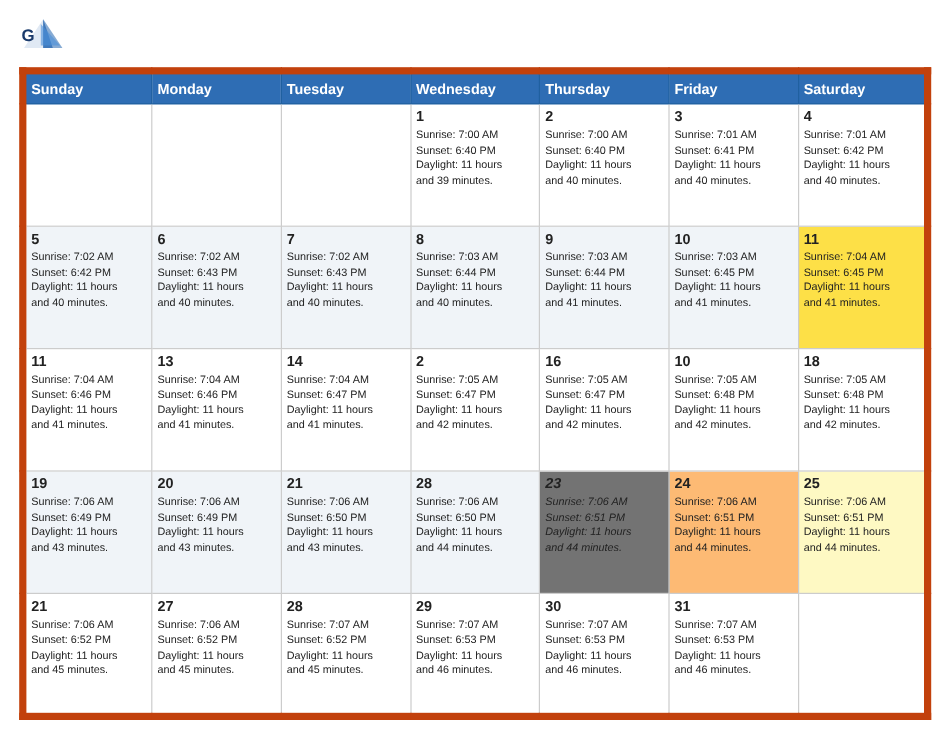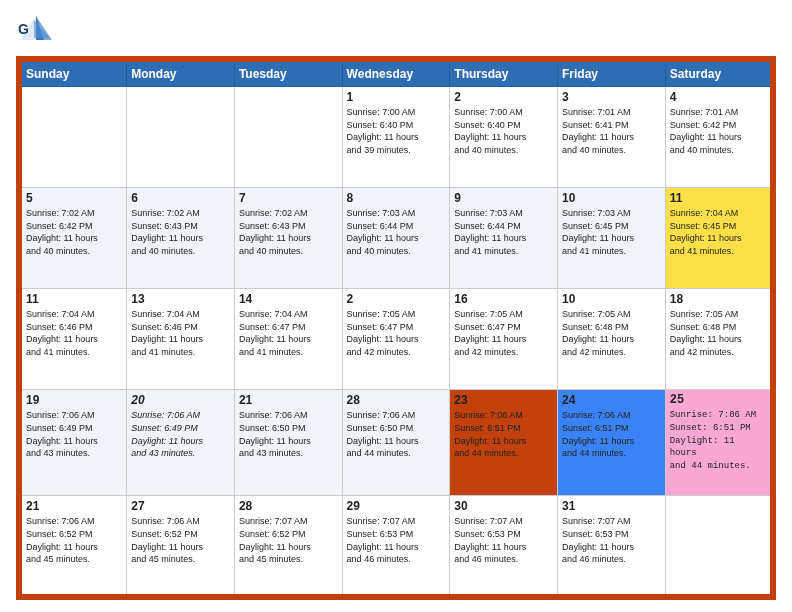--- a/index.html
+++ b/index.html
@@ -282,56 +282,56 @@
           </td>
         </tr>
         <tr>
           <td style="background: rgb(240, 244, 248);">
             <span class="day-number">19</span>
             <div class="day-info" style="white-space: pre-line;">Sunrise: 7:06 AM
 Sunset: 6:49 PM
 Daylight: 11 hours
 and 43 minutes.</div>
           </td>
-          <td style="background: rgb(240, 244, 248); font-style: italic;">
+          <td style="background: rgb(240, 244, 248);">
             <span class="day-number">20</span>
             <div class="day-info" style="white-space: pre-line;">Sunrise: 7:06 AM
 Sunset: 6:49 PM
 Daylight: 11 hours
 and 43 minutes.</div>
           </td>
           <td style="background: rgb(240, 244, 248);">
             <span class="day-number">21</span>
             <div class="day-info" style="white-space: pre-line;">Sunrise: 7:06 AM
 Sunset: 6:50 PM
 Daylight: 11 hours
 and 43 minutes.</div>
           </td>
           <td style="background: rgb(240, 244, 248);">
             <span class="day-number">28</span>
             <div class="day-info" style="white-space: pre-line;">Sunrise: 7:06 AM
 Sunset: 6:50 PM
 Daylight: 11 hours
 and 44 minutes.</div>
           </td>
-          <td style="background: #c2410c;">
+          <td style="background: #737373; font-style: italic;">
             <span class="day-number">23</span>
             <div class="day-info" style="white-space: pre-line;">Sunrise: 7:06 AM
 Sunset: 6:51 PM
 Daylight: 11 hours
 and 44 minutes.</div>
           </td>
-          <td style="background: #3b82f6;">
+          <td style="background: #fdba74;">
             <span class="day-number">24</span>
             <div class="day-info" style="white-space: pre-line;">Sunrise: 7:06 AM
 Sunset: 6:51 PM
 Daylight: 11 hours
 and 44 minutes.</div>
           </td>
-          <td style="background: #f9a8d4; font-family: Liberation Mono, monospace;">
+          <td style="background: #fef9c3;">
             <span class="day-number">25</span>
             <div class="day-info" style="white-space: pre-line;">Sunrise: 7:06 AM
 Sunset: 6:51 PM
 Daylight: 11 hours
 and 44 minutes.</div>
           </td>
         </tr>
         <tr>
           <td>
             <span class="day-number">21</span>

